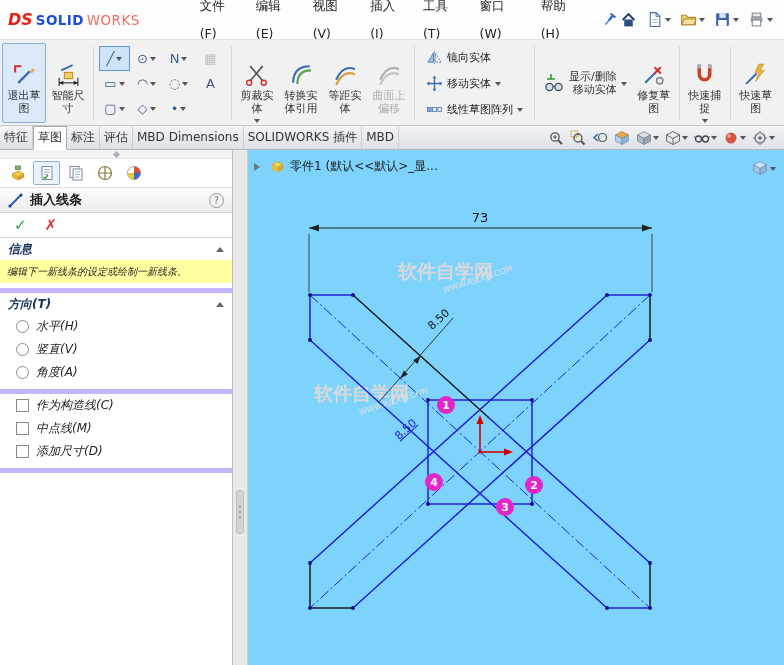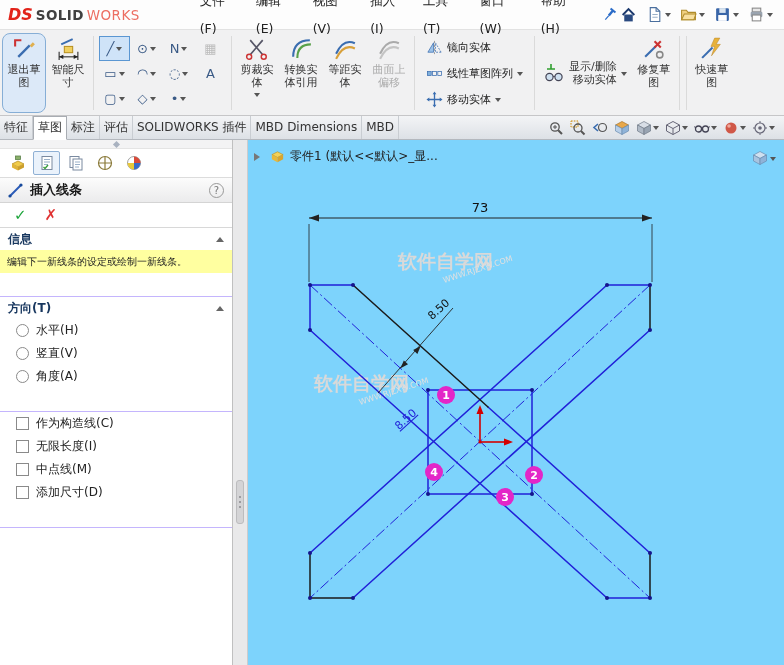--- a/index.html
+++ b/index.html
@@ -3,35 +3,35 @@
 <meta charset="utf-8">
 <style>
   *{box-sizing:border-box;margin:0;padding:0;}
   html,body{width:784px;height:665px;}
   body{
     font-family:"DejaVu Sans","Liberation Sans",sans-serif;
     font-size:12px;color:#222;background:#fff;overflow:hidden;position:relative;
     box-shadow:inset 0 0 0 1px #98a0a8;
   }
   
-  .menubar{height:30px;display:flex;align-items:center;background:#fdfdfd;border-bottom:1px solid #e2e2e2;padding-left:8px;}
+  .menubar{height:40px;display:flex;align-items:center;background:#fdfdfd;border-bottom:1px solid #e2e2e2;padding-left:8px;}
   .logo{display:flex;align-items:baseline;gap:3px;padding-right:16px;}
   .logo-mark{color:#e2231a;font-weight:bold;font-style:italic;font-size:16px;}
-  .logo-solid{color:#404040;font-weight:bold;font-size:13.5px;letter-spacing:.4px;}
+  .logo-solid{color:#1d4ed8;font-weight:bold;font-size:13.5px;letter-spacing:.4px;}
   .logo-works{color:#ec6e62;font-size:13.5px;letter-spacing:.4px;}
   .menus{display:flex;margin-left:36px;}
   .menu-item{padding:0 8px;font-size:12.5px;line-height:28px;cursor:default;}
   .pinbtn{margin-left:10px;display:flex;align-items:center;}
   .quick{margin-left:auto;display:flex;align-items:center;gap:3px;padding-right:8px;}
   .qbtn{display:flex;align-items:center;gap:2px;padding:2px 3px;border-radius:2px;}
   .dd-arrow{width:0;height:0;border:3px solid transparent;border-top:4px solid #555;margin-top:4px;flex:none;}
   
   .ribbon{height:86px;background:#f1f1f2;border-bottom:1px solid #c6c6c8;display:flex;align-items:stretch;padding:3px 2px 2px;}
   .rsep{width:1px;background:#dadada;margin:3px 3px;flex:none;}
-  .rbtn{width:44px;flex:none;display:flex;flex-direction:column;align-items:center;padding-top:2px;border:1px solid transparent;border-radius:8px;}
+  .rbtn{width:44px;flex:none;display:flex;flex-direction:column;align-items:center;padding-top:18px;border:1px solid transparent;border-radius:2px;}
   .rbtn.pressed{background:#dce9f8;border-color:#86aed6;}
   .ricon{width:25px;height:25px;margin-bottom:2px;flex:none;}
   .rlabel{font-size:11px;line-height:13px;color:#333;white-space:nowrap;}
   .rbtn.disabled .rlabel{color:#ababab;}
   .sgrid{display:grid;grid-template-columns:repeat(4,31px);grid-auto-rows:25px;align-content:center;gap:0 1px;padding:0 2px;flex:none;}
   .scell{display:flex;align-items:center;justify-content:center;gap:2px;border:1px solid transparent;}
   .scell.active{background:#cfe3f8;border-color:#5a96d2;}
   .sglyph{font-size:13px;color:#3a5a86;line-height:1;}
   .scell.disabled .sglyph{color:#bcbcbc;}
   .stack{display:flex;flex-direction:column;justify-content:center;gap:5px;padding:0 4px;flex:none;}
@@ -59,21 +59,21 @@
   .ptitle{height:25px;display:flex;align-items:center;gap:6px;padding:0 8px;background:linear-gradient(#fcfcfc,#ebebec);border-bottom:1px solid #d4d4d4;}
   .ptitle svg{width:16px;height:16px;}
   .ptitle-text{font-weight:bold;font-size:13px;color:#1a1a1a;flex:1;}
   .help{width:15px;height:15px;border:1px solid #999;border-radius:50%;color:#777;font-size:10px;display:flex;align-items:center;justify-content:center;}
   .confirm{height:25px;display:flex;align-items:center;gap:18px;padding:0 14px;border-bottom:1px solid #d8d8d8;}
   .ok{color:#1ea53c;font-size:15px;font-weight:bold;}
   .cancel{color:#e03131;font-size:15px;font-weight:bold;}
   .sect-h{height:22px;display:flex;align-items:center;padding:0 8px;font-weight:bold;font-size:12px;color:#17365e;}
   .chev{margin-left:auto;width:0;height:0;border:4px solid transparent;border-bottom:5px solid #666;margin-bottom:4px;}
   .msg{background:#ffffa0;padding:4px 7px;font-size:10px;color:#222;line-height:15px;white-space:nowrap;}
-  .sect{border-bottom:1px solid #c4b5fd;padding-bottom:23px;}
+  .sect{border-bottom:5px solid #c4b5fd;padding-bottom:5px;font-style:italic;}
   .opt-row{display:flex;align-items:center;gap:7px;padding:3px 0 3px 16px;font-size:12px;}
   .radio{width:13px;height:13px;border:1px solid #8a8a8a;border-radius:50%;background:#fff;position:relative;flex:none;}
   .radio.sel{border-color:#3b74c4;}
   .radio.sel::after{content:"";position:absolute;inset:3px;border-radius:50%;background:#2e66b8;}
   .checkbox{width:13px;height:13px;border:1px solid #8a8a8a;background:#fff;flex:none;}
   .vsplit{width:15px;flex:none;background:#e9e9ea;border-right:1px solid #cccccc;position:relative;}
   .grabber{position:absolute;top:340px;left:3px;width:8px;height:44px;background:#d4d4d6;border:1px solid #bcbcbe;border-radius:3px;display:flex;flex-direction:column;align-items:center;justify-content:center;gap:3px;}
   .grabber i{width:2px;height:2px;background:#8a8a8e;border-radius:50%;}
   
   .viewport{flex:1;position:relative;background:#7dd3fc;overflow:hidden;}
@@ -260,36 +260,36 @@
     <div class="srow">
       <svg viewBox="0 0 18 18">
         <polygon points="2,14 8,4 8,14" fill="#9cc2e8" stroke="#3a6db0" stroke-width="0.8"></polygon>
         <polygon points="16,14 10,4 10,14" fill="none" stroke="#3a6db0" stroke-width="0.8" stroke-dasharray="2 1.2"></polygon>
         <line x1="9" y1="2" x2="9" y2="16" stroke="#999" stroke-dasharray="2.5 1.5"></line>
       </svg>
       <span>镜向实体</span>
     </div>
     <div class="srow">
       <svg viewBox="0 0 18 18">
-        <rect x="1.5" y="7" width="4" height="4" fill="#7fb0dd" stroke="#3a6db0" stroke-width="0.8"></rect>
-        <rect x="7" y="7" width="4" height="4" fill="none" stroke="#3a6db0" stroke-width="0.8"></rect>
-        <rect x="12.5" y="7" width="4" height="4" fill="none" stroke="#3a6db0" stroke-width="0.8"></rect>
-      </svg>
-      <span>线性草图阵列</span>
-      <span class="dd-arrow"></span>
-    </div>
-    <div class="srow">
-      <svg viewBox="0 0 18 18">
         <path d="M9,2 V16 M2,9 H16" stroke="#3a6db0" stroke-width="1.4"></path>
         <polygon points="9,0.5 7,3.5 11,3.5" fill="#3a6db0"></polygon>
         <polygon points="9,17.5 7,14.5 11,14.5" fill="#3a6db0"></polygon>
         <polygon points="0.5,9 3.5,7 3.5,11" fill="#3a6db0"></polygon>
         <polygon points="17.5,9 14.5,7 14.5,11" fill="#3a6db0"></polygon>
       </svg>
       <span>移动实体</span>
+      <span class="dd-arrow"></span>
+    </div>
+    <div class="srow">
+      <svg viewBox="0 0 18 18">
+        <rect x="1.5" y="7" width="4" height="4" fill="#7fb0dd" stroke="#3a6db0" stroke-width="0.8"></rect>
+        <rect x="7" y="7" width="4" height="4" fill="none" stroke="#3a6db0" stroke-width="0.8"></rect>
+        <rect x="12.5" y="7" width="4" height="4" fill="none" stroke="#3a6db0" stroke-width="0.8"></rect>
+      </svg>
+      <span>线性草图阵列</span>
       <span class="dd-arrow"></span>
     </div>
   </div>
   <div class="rsep"></div>
   <div class="wbtn">
     <svg viewBox="0 0 22 22">
       <path d="M4,7 H12 M8,7 V2" stroke="#2f9e2f" stroke-width="1.6" fill="none"></path>
       <circle cx="6.5" cy="15" r="3.6" fill="#cfe0f0" stroke="#445" stroke-width="1.2"></circle>
       <circle cx="15.5" cy="15" r="3.6" fill="#cfe0f0" stroke="#445" stroke-width="1.2"></circle>
       <path d="M10.1,15 q0.9,-1.8 1.8,0" fill="none" stroke="#445"></path>
@@ -303,38 +303,48 @@
   <div class="rbtn">
     <svg class="ricon" viewBox="0 0 24 24">
       <line x1="4" y1="20" x2="14" y2="10" stroke="#3a6db0" stroke-width="2"></line>
       <path d="M13,5 l6,6 M19,5 l-6,6" stroke="#c33" stroke-width="2"></path>
       <circle cx="18" cy="18" r="3" fill="none" stroke="#888" stroke-width="1.5"></circle>
     </svg>
     <span class="rlabel">修复草</span>
     <span class="rlabel">图</span>
   </div>
   <div class="rsep"></div>
+  <div class="rbtn">
+    <svg class="ricon" viewBox="0 0 24 24">
+      <path d="M7,3 v9 a5,5 0 0 0 10,0 V3" fill="none" stroke="#c8452a" stroke-width="3.4"></path>
+      <rect x="5.5" y="2" width="3.2" height="4" fill="#a8b0b8"></rect>
+      <rect x="15.3" y="2" width="3.2" height="4" fill="#a8b0b8"></rect>
+    </svg>
+    <span class="rlabel">快速捕</span>
+    <span class="rlabel">捉</span>
+    <span class="dd-arrow"></span>
+  </div>
   <div class="rsep"></div>
   <div class="rbtn">
     <svg class="ricon" viewBox="0 0 24 24">
       <line x1="3" y1="21" x2="13" y2="11" stroke="#3a6db0" stroke-width="2"></line>
       <polygon points="15,2 20,2 16.5,8 20.5,8 12,19 15,10 11.5,10" fill="#e8b23a" stroke="#b8862a" stroke-width="0.5"></polygon>
     </svg>
     <span class="rlabel">快速草</span>
     <span class="rlabel">图</span>
   </div>
 </div>
 
 <div class="tabbar">
   <span class="tab">特征</span>
   <span class="tab active">草图</span>
   <span class="tab">标注</span>
   <span class="tab">评估</span>
+  <span class="tab">MBD Dimensions</span>
   <span class="tab">SOLIDWORKS 插件</span>
-  <span class="tab">MBD Dimensions</span>
   <span class="tab">MBD</span>
   <div class="hud">
     <span class="hud-item">
       <svg viewBox="0 0 16 16">
         <circle cx="7" cy="7" r="4.2" fill="none" stroke="#555" stroke-width="1.3"></circle>
         <line x1="10.2" y1="10.2" x2="14" y2="14" stroke="#555" stroke-width="2"></line>
         <path d="M5,7 h4 M7,5 v4" stroke="#555"></path>
       </svg>
     </span>
     <span class="hud-item">
@@ -479,24 +489,20 @@
         <span>角度(A)</span>
       </div>
     </div>
     <div class="sect">
       <div class="opt-row">
         <span class="checkbox"></span>
         <span>作为构造线(C)</span>
       </div>
       <div class="opt-row">
         <span class="checkbox"></span>
-        <span>无限长度(I)</span>
-      </div>
-      <div class="opt-row">
-        <span class="checkbox"></span>
         <span>中点线(M)</span>
       </div>
       <div class="opt-row">
         <span class="checkbox"></span>
         <span>添加尺寸(D)</span>
       </div>
     </div>
   </div>
 
   <div class="vsplit">

